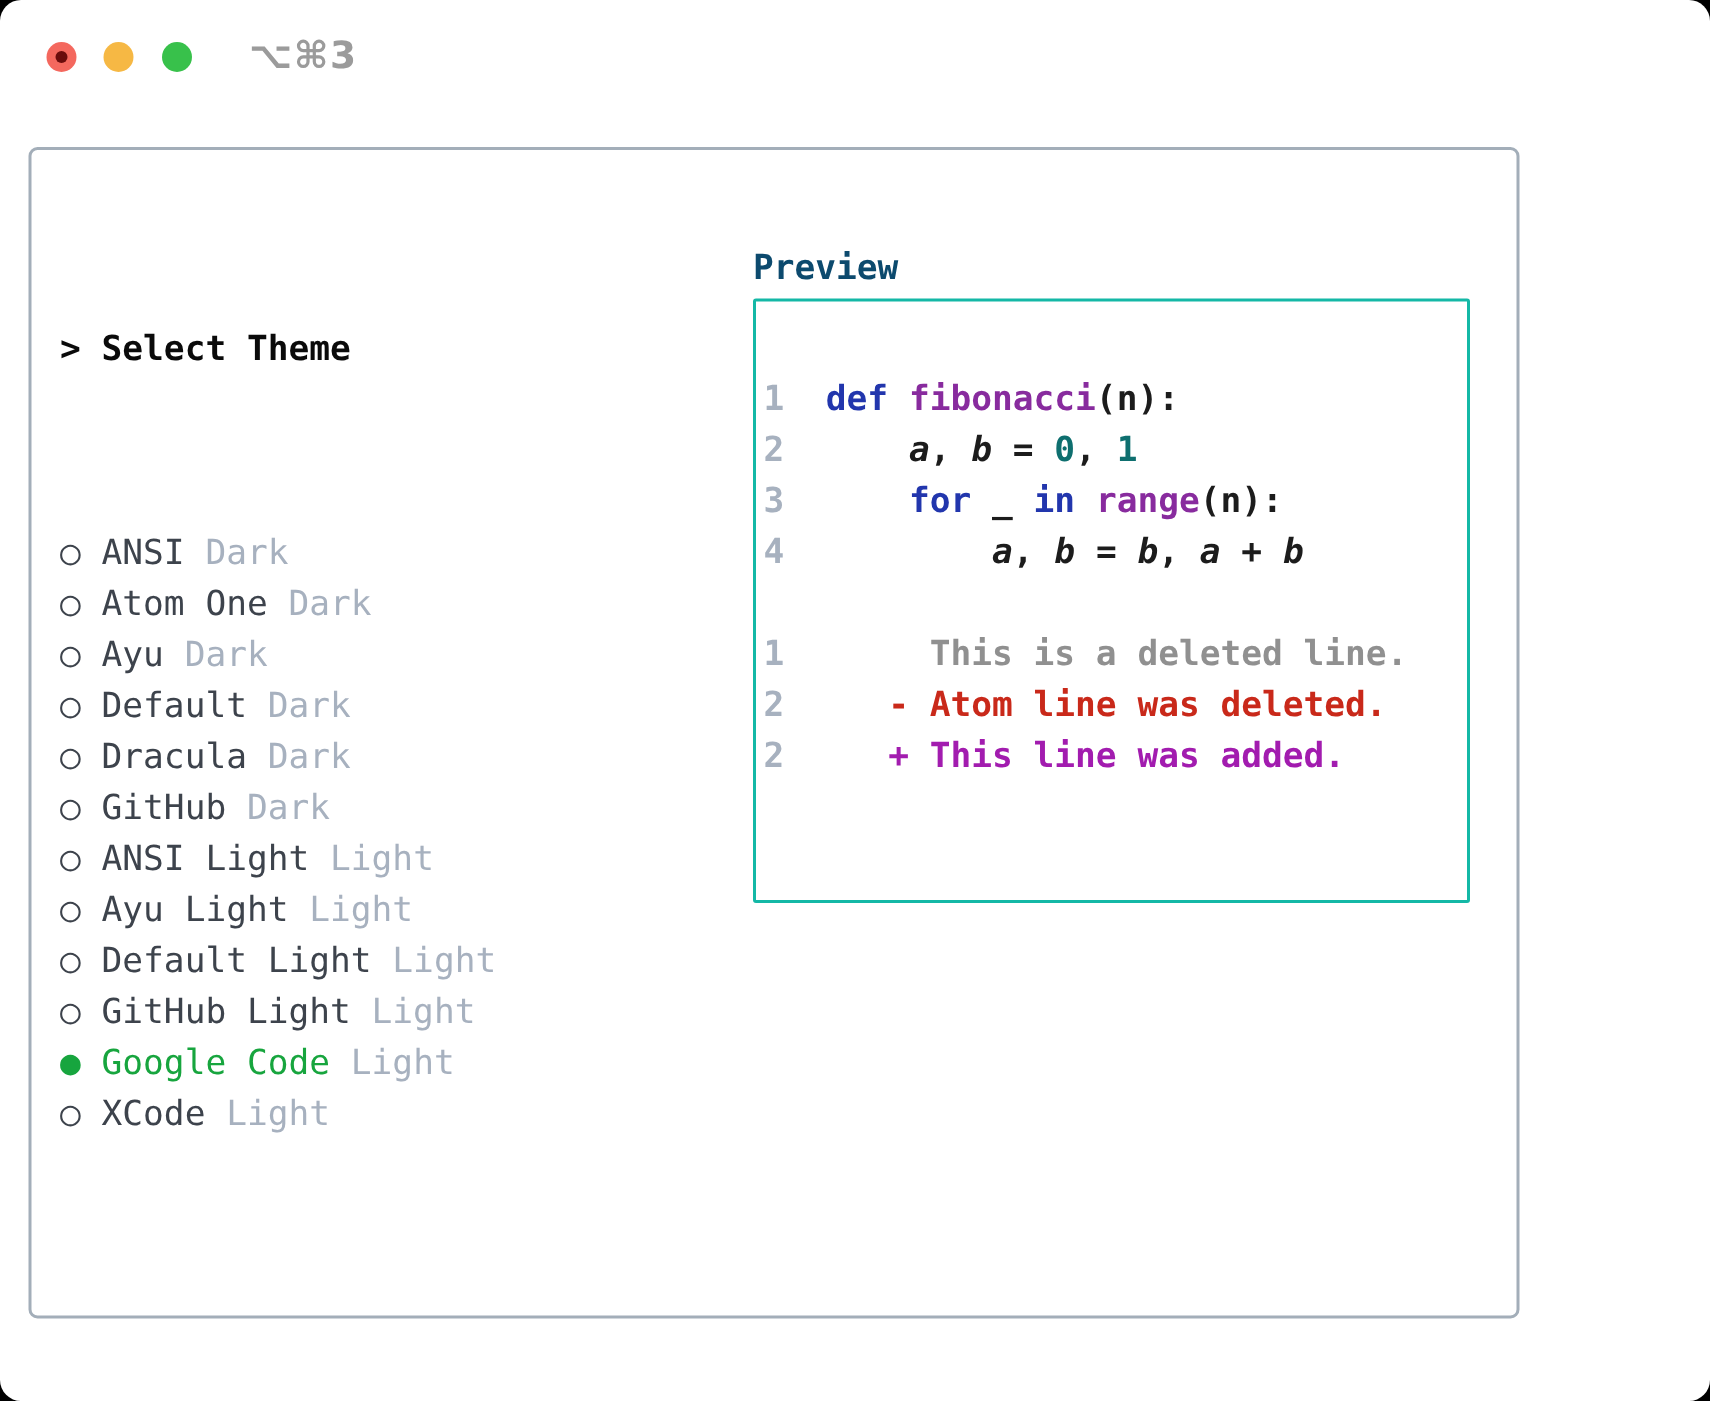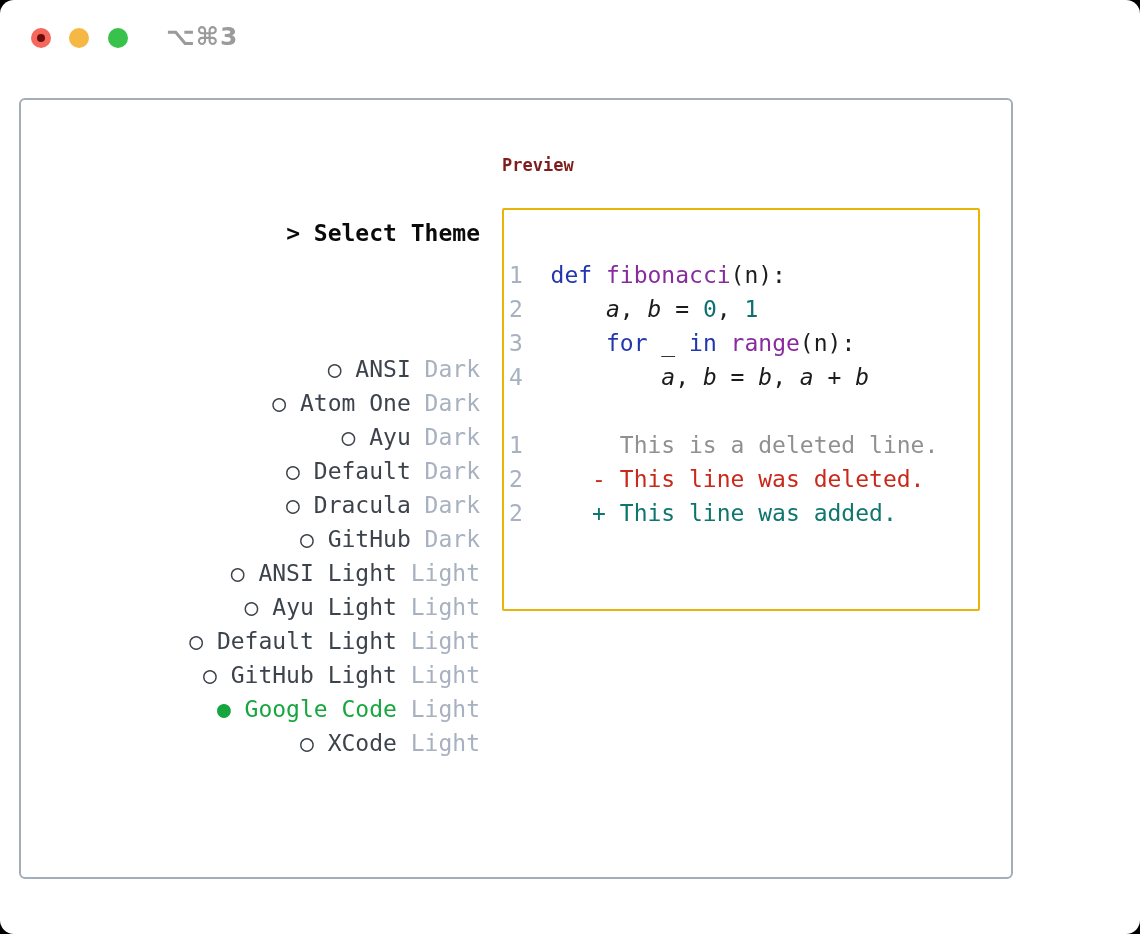--- a/index.html
+++ b/index.html
@@ -28,35 +28,35 @@
   
   .panel {
     position: absolute; left: 19px; top: 98px; width: 994px; height: 781px;
     border: 2px solid #a3aeb9; border-radius: 6px; box-sizing: border-box;
     background: #ffffff;
   }
   .left-col {
     position: absolute; left: 19px; top: 48px; width: 440px;
     font-size: 23px; line-height: 34px; white-space: pre-wrap; color: #3d434c;
   }
-  .row { white-space: pre; height: 34px; text-align: right; }
+  .row { white-space: pre; height: 34px; }
   .row.hdr { color: #0a0a0a; font-weight: bold; }
   .spacer { height: 34px; }
   .marker { color: #3d434c; }
   .variant, .mutetext { color: #a7b1bf; }
   .selected .marker, .selected .name, .selected .opt-label { color: #17a53e; }
   
   .right-col { position: absolute; left: 481px; top: 48px; }
   .preview-label {
-    font-size: 17px; line-height: 34px; font-weight: bold; color: #7f1d1d; white-space: pre;
+    font-size: 23px; line-height: 34px; font-weight: bold; color: #0c4a6e; white-space: pre; margin-top: 14px;
   }
   .preview-box {
-    margin-top: 26px; width: 478px; height: 403px;
-    border: 2px solid #eab308; border-radius: 2px; box-sizing: border-box;
-    padding: 48px 0 0 5px; overflow: hidden; background: #ffffff;
+    margin-top: 3px; width: 478px; height: 403px;
+    border: 2px solid #14b8a6; border-radius: 2px; box-sizing: border-box;
+    padding: 48px 0 0 5px; overflow: hidden; background: #ffffff; font-weight: bold;
   }
   .code-line { white-space: pre; font-size: 23px; line-height: 34px; height: 34px; color: #1c1c1c; }
 </style>
 </head>
 <body>
 
 <div class="window">
 
   <div class="titlebar">
     <div id="traffic-lights">
@@ -89,19 +89,19 @@
 
     <div class="right-col">
       <div class="preview-label">Preview</div>
       <div class="preview-box" id="preview-code">
           <div class="code-line"><span class="tk-ln" style="color: rgb(167, 177, 191);">1  </span><span class="tk-kw" style="color: rgb(34, 54, 173);">def</span><span class="tk-pl" style="color: rgb(28, 28, 28);"> </span><span class="tk-fn" style="color: rgb(136, 43, 158);">fibonacci</span><span class="tk-pl" style="color: rgb(28, 28, 28);">(n):</span></div>
           <div class="code-line"><span class="tk-ln" style="color: rgb(167, 177, 191);">2  </span><span class="tk-pl" style="color: rgb(28, 28, 28);">    </span><span class="tk-var" style="color: rgb(28, 28, 28); font-style: italic;">a</span><span class="tk-pl" style="color: rgb(28, 28, 28);">, </span><span class="tk-var" style="color: rgb(28, 28, 28); font-style: italic;">b</span><span class="tk-pl" style="color: rgb(28, 28, 28);"> = </span><span class="tk-num" style="color: rgb(14, 111, 111);">0</span><span class="tk-pl" style="color: rgb(28, 28, 28);">, </span><span class="tk-num" style="color: rgb(14, 111, 111);">1</span></div>
           <div class="code-line"><span class="tk-ln" style="color: rgb(167, 177, 191);">3  </span><span class="tk-pl" style="color: rgb(28, 28, 28);">    </span><span class="tk-kw" style="color: rgb(34, 54, 173);">for</span><span class="tk-pl" style="color: rgb(28, 28, 28);"> _ </span><span class="tk-kw" style="color: rgb(34, 54, 173);">in</span><span class="tk-pl" style="color: rgb(28, 28, 28);"> </span><span class="tk-fn" style="color: rgb(136, 43, 158);">range</span><span class="tk-pl" style="color: rgb(28, 28, 28);">(n):</span></div>
           <div class="code-line"><span class="tk-ln" style="color: rgb(167, 177, 191);">4  </span><span class="tk-pl" style="color: rgb(28, 28, 28);">        </span><span class="tk-var" style="color: rgb(28, 28, 28); font-style: italic;">a</span><span class="tk-pl" style="color: rgb(28, 28, 28);">, </span><span class="tk-var" style="color: rgb(28, 28, 28); font-style: italic;">b</span><span class="tk-pl" style="color: rgb(28, 28, 28);"> = </span><span class="tk-var" style="color: rgb(28, 28, 28); font-style: italic;">b</span><span class="tk-pl" style="color: rgb(28, 28, 28);">, </span><span class="tk-var" style="color: rgb(28, 28, 28); font-style: italic;">a</span><span class="tk-pl" style="color: rgb(28, 28, 28);"> + </span><span class="tk-var" style="color: rgb(28, 28, 28); font-style: italic;">b</span></div>
           <div class="code-line">&nbsp;</div>
           <div class="code-line"><span class="tk-ln" style="color: rgb(167, 177, 191);">1  </span><span class="tk-ctx" style="color: rgb(144, 144, 144);">     This is a deleted line.</span></div>
-          <div class="code-line"><span class="tk-ln" style="color: rgb(167, 177, 191);">2  </span><span class="tk-del" style="color: rgb(201, 41, 26);">   - This line was deleted.</span></div>
-          <div class="code-line"><span class="tk-ln" style="color: rgb(167, 177, 191);">2  </span><span class="tk-add" style="color: #0f766e;">   + This line was added.</span></div>
+          <div class="code-line"><span class="tk-ln" style="color: rgb(167, 177, 191);">2  </span><span class="tk-del" style="color: rgb(201, 41, 26);">   - Atom line was deleted.</span></div>
+          <div class="code-line"><span class="tk-ln" style="color: rgb(167, 177, 191);">2  </span><span class="tk-add" style="color: #a21caf;">   + This line was added.</span></div>
         </div>
     </div>
 
   </div>
 </div>
 
 </body></html>

